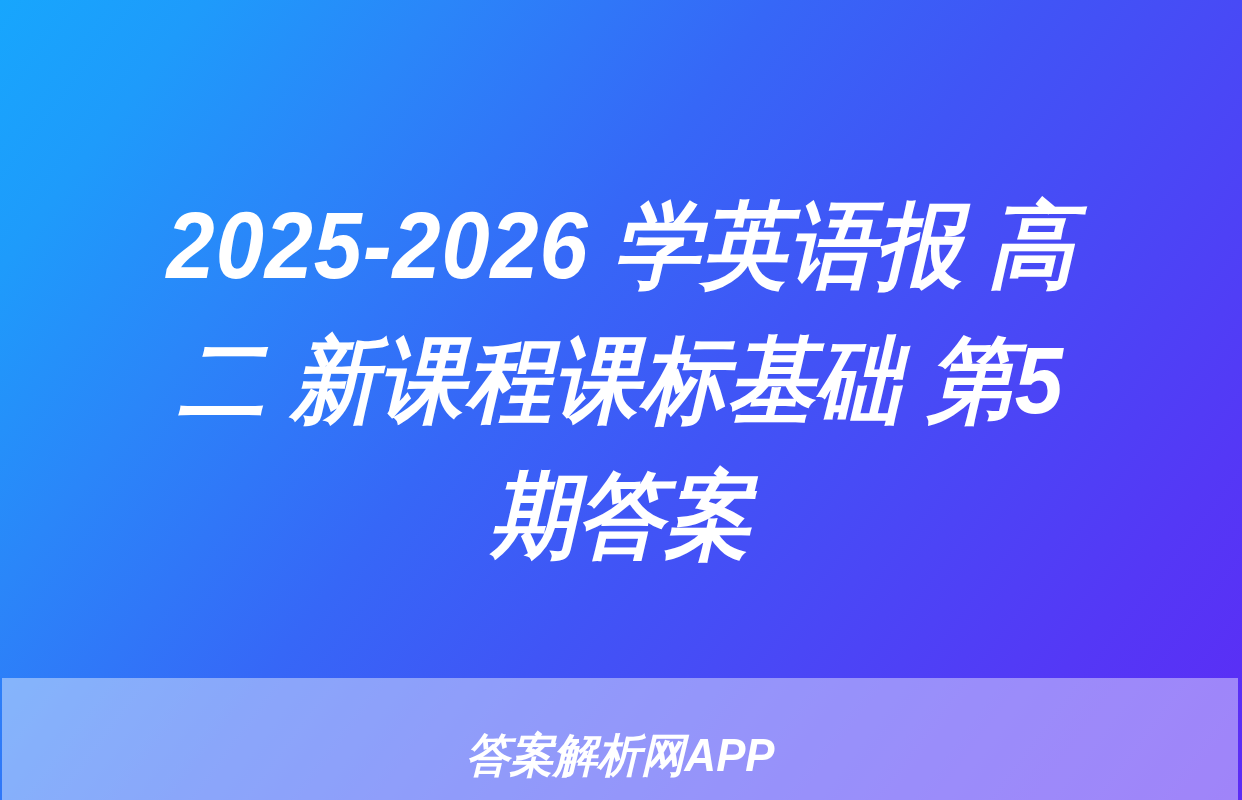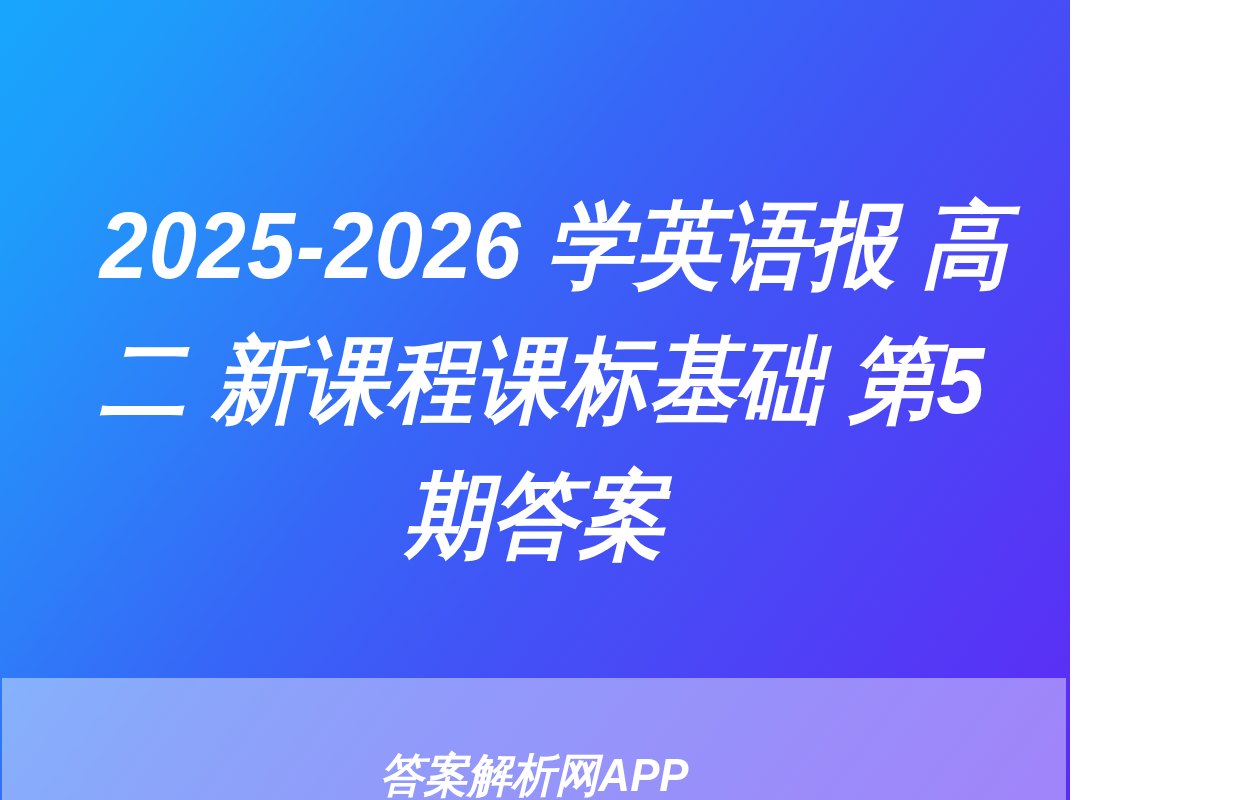--- a/index.html
+++ b/index.html
@@ -9,21 +9,21 @@
   body {
     width: 1242px;
     height: 800px;
     overflow: hidden;
     font-family: "Liberation Sans", sans-serif;
     background: #ffffff;
   }
 
   #banner {
     position: relative;
-    width: 1070px;
+    width: 1242px;
     height: 800px;
     overflow: hidden;
     
     background: linear-gradient(127deg,
         #17A6FD 0%,
         #1E9BFB 11%,
         #2A86F9 24%,
         #3667F7 42%,
         #4055F6 56%,
         #4A47F6 70%,
@@ -58,21 +58,21 @@
 
   
   #footer-band {
     position: absolute;
     left: 2px;
     right: 4px;
     top: 678px;
     bottom: 0;
     background: rgba(255, 255, 255, 0.42);
     display: flex;
-    align-items: flex-end;
+    align-items: center;
     justify-content: center;
     padding-top: 32px;
     box-sizing: border-box;
   }
 
   #footer-brand {
     color: #ffffff;
     font-family: "Liberation Sans", sans-serif;
     font-size: 46px;
     line-height: 50px;

